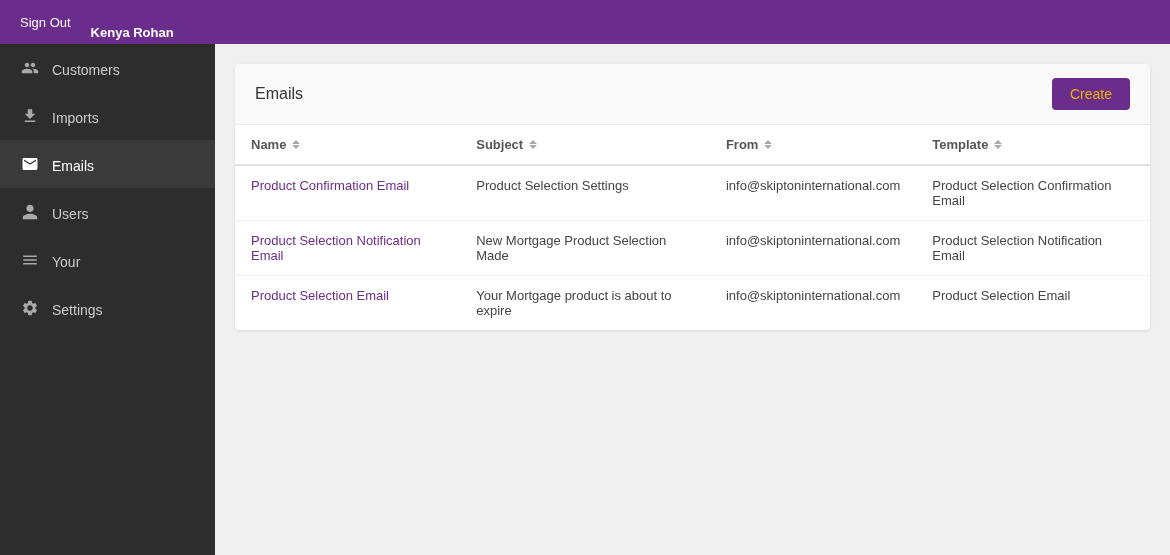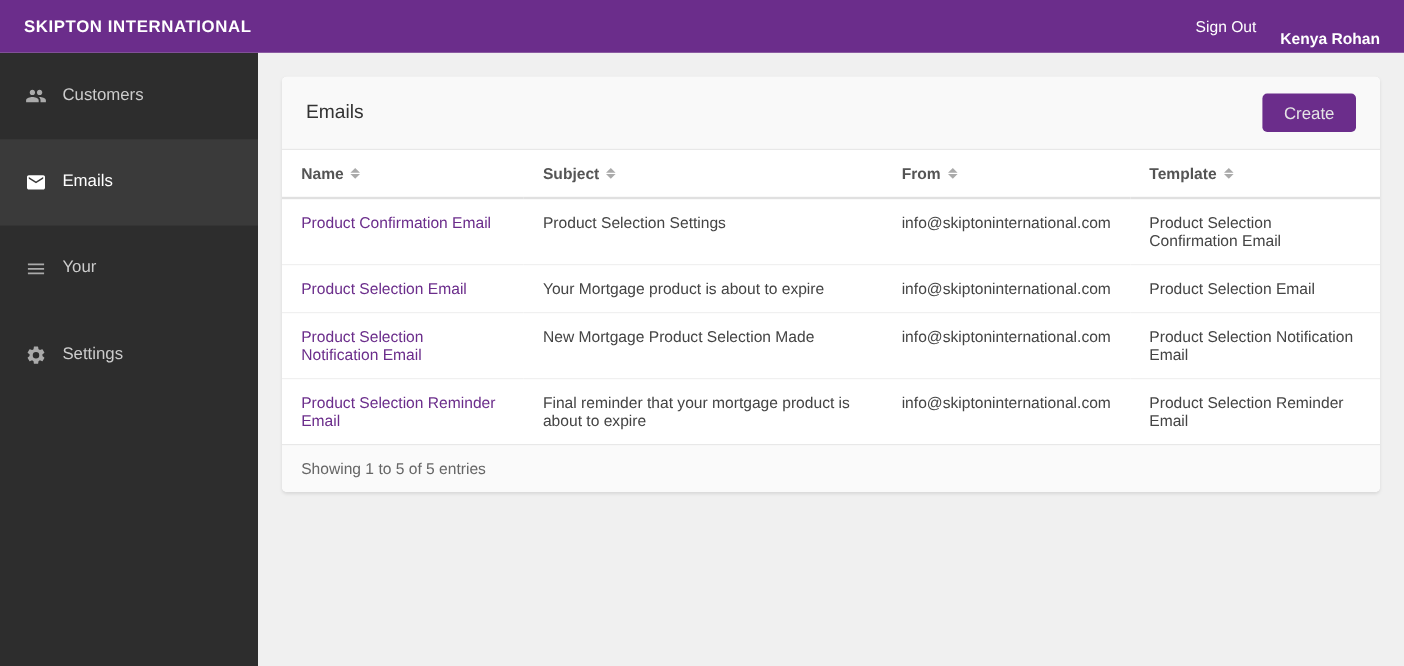--- a/index.html
+++ b/index.html
@@ -42,23 +42,23 @@
     .sidebar {
       width: 215px;
       background: #2d2d2d;
       color: #ccc;
       flex-shrink: 0;
       display: flex;
       flex-direction: column;
     }
     .sidebar-item {
       display: flex;
-      align-items: flex-start;
+      align-items: flex-end;
       gap: 12px;
-      padding: 26px 20px;
+      padding: 14px 20px;
       cursor: pointer;
       font-size: 14px;
       color: #ccc;
       transition: background 0.15s;
     }
     .sidebar-item.active { background: #3a3a3a; color: white; }
     .sidebar-icon {
       width: 20px;
       height: 20px;
       display: flex;
@@ -92,21 +92,21 @@
       border-bottom: 1px solid #e8e8e8;
       background: #f9f9f9;
     }
     .card-title {
       font-size: 16px;
       font-weight: 500;
       color: #333;
     }
     .btn-create {
       background: #6b2d8b;
-      color: #e5e5e5;
+      color: #eab308;
       border: none;
       padding: 8px 18px;
       border-radius: 4px;
       cursor: pointer;
       font-size: 14px;
       font-weight: 500;
     }
 
     
     table {
@@ -171,51 +171,66 @@
       border-top: 1px solid #e8e8e8;
       font-size: 13px;
       color: #666;
       background: #fafafa;
     }
   </style>
 </head>
 <body>
 
 <div class="topbar">
-  <span class="topbar-brand">SKIPTON INTERNATIONAL</span>
   <div class="topbar-right">
     <span class="topbar-signout">Sign Out</span>
     <span class="topbar-user">Kenya Rohan</span>
   </div>
 </div>
 
 <div class="layout">
 
   <nav class="sidebar">
 
     <div class="sidebar-item">
       <span class="sidebar-icon">
         <svg width="18" height="18" viewBox="0 0 24 24">
             <path d="M16 11c1.66 0 2.99-1.34 2.99-3S17.66 5 16 5c-1.66 0-3 1.34-3 3s1.34 3 3 3zm-8 0c1.66 0 2.99-1.34 2.99-3S9.66 5 8 5C6.34 5 5 6.34 5 8s1.34 3 3 3zm0 2c-2.33 0-7 1.17-7 3.5V19h14v-2.5c0-2.33-4.67-3.5-7-3.5zm8 0c-.29 0-.62.02-.97.05 1.16.84 1.97 1.97 1.97 3.45V19h6v-2.5c0-2.33-4.67-3.5-7-3.5z"></path>
           </svg>
       </span>
       <span>Customers</span>
     </div>
 
+    <div class="sidebar-item">
+      <span class="sidebar-icon">
+        <svg width="18" height="18" viewBox="0 0 24 24">
+            <path d="M19 9h-4V3H9v6H5l7 7 7-7zm-14 9v2h14v-2H5z"></path>
+          </svg>
+      </span>
+      <span>Imports</span>
+    </div>
 
 
     <div class="sidebar-item active">
       <span class="sidebar-icon">
         <svg width="18" height="18" viewBox="0 0 24 24">
             <path d="M20 4H4c-1.1 0-2 .9-2 2v12c0 1.1.9 2 2 2h16c1.1 0 2-.9 2-2V6c0-1.1-.9-2-2-2zm0 4-8 5-8-5V6l8 5 8-5v2z"></path>
           </svg>
       </span>
       <span>Emails</span>
     </div>
 
+    <div class="sidebar-item">
+      <span class="sidebar-icon">
+        <svg width="18" height="18" viewBox="0 0 24 24">
+            <path d="M12 12c2.7 0 4.8-2.1 4.8-4.8S14.7 2.4 12 2.4 7.2 4.5 7.2 7.2 9.3 12 12 12zm0 2.4c-3.2 0-9.6 1.6-9.6 4.8v2.4h19.2v-2.4c0-3.2-6.4-4.8-9.6-4.8z"></path>
+          </svg>
+      </span>
+      <span>Users</span>
+    </div>
 
     <div class="sidebar-item">
       <span class="sidebar-icon">
         <svg width="18" height="18" viewBox="0 0 24 24">
             <path d="M3 18h18v-2H3v2zm0-5h18v-2H3v2zm0-7v2h18V6H3z"></path>
           </svg>
       </span>
       <span>Your</span>
     </div>
 
@@ -280,40 +295,31 @@
           </tr>
         </thead>
         <tbody id="emails-tbody">
         <tr>
               <td><a class="link-cell" href="#">Product Confirmation Email</a></td>
               <td>Product Selection Settings</td>
               <td>info@skiptoninternational.com</td>
               <td>Product Selection Confirmation Email</td>
             </tr>
             <tr>
-              <td><a class="link-cell" href="#">Product Selection Email</a></td>
-              <td>Your Mortgage product is about to expire</td>
-              <td>info@skiptoninternational.com</td>
-              <td>Product Selection Email</td>
-            </tr>
-            <tr>
               <td><a class="link-cell" href="#">Product Selection Notification Email</a></td>
               <td>New Mortgage Product Selection Made</td>
               <td>info@skiptoninternational.com</td>
               <td>Product Selection Notification Email</td>
             </tr>
             <tr>
-              <td><a class="link-cell" href="#">Product Selection Reminder Email</a></td>
-              <td>Final reminder that your mortgage product is about to expire</td>
+              <td><a class="link-cell" href="#">Product Selection Email</a></td>
+              <td>Your Mortgage product is about to expire</td>
               <td>info@skiptoninternational.com</td>
-              <td>Product Selection Reminder Email</td>
+              <td>Product Selection Email</td>
             </tr>
           </tbody>
       </table>
 
-      <div class="card-footer">
-        <span>Showing 1 to 5 of 5 entries</span>
-      </div>
 
     </div>
   </main>
 
 </div>
 
 </body></html>

